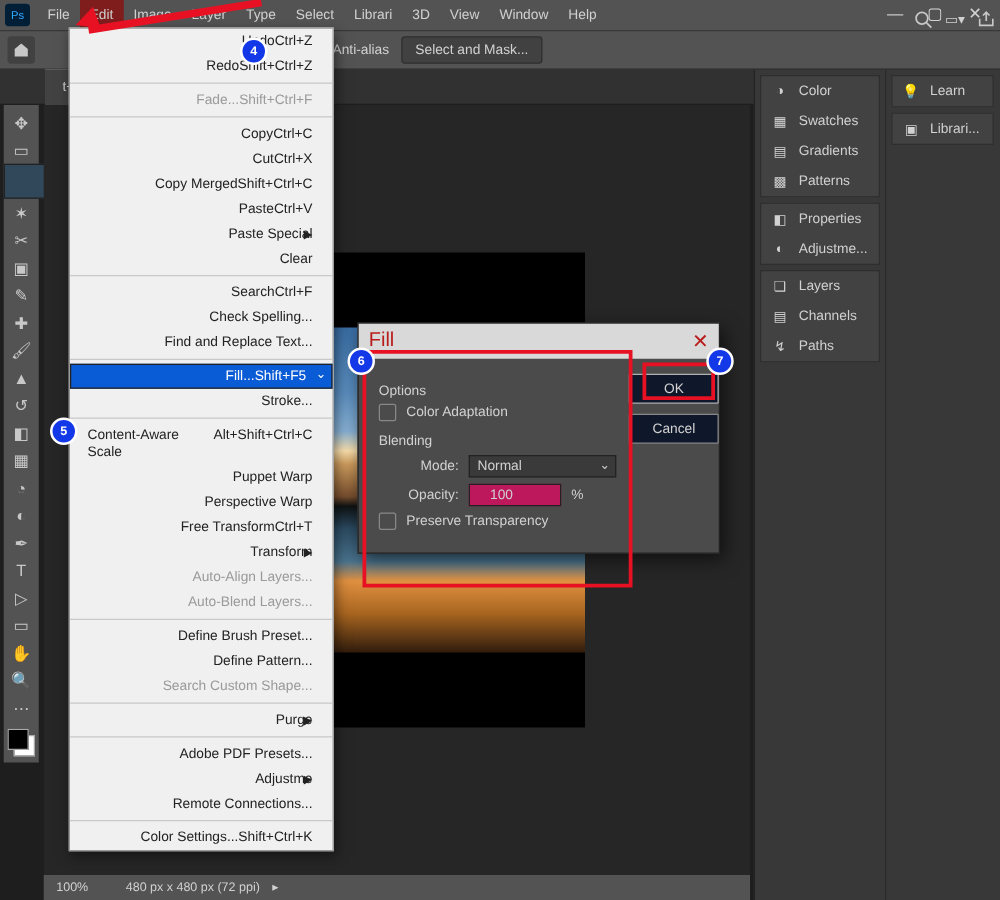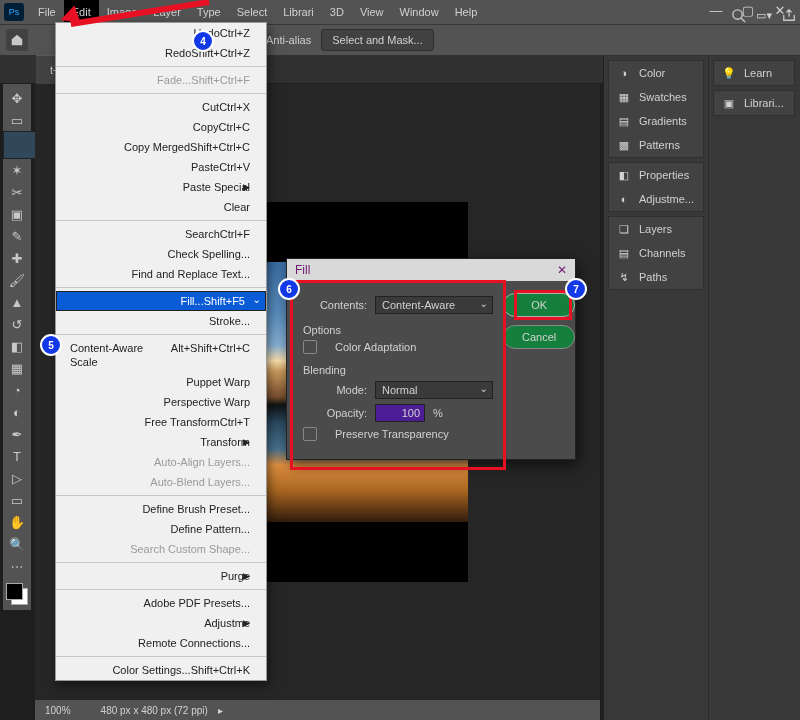--- a/index.html
+++ b/index.html
@@ -37,54 +37,54 @@
   .colB{width:90px;border-left:1px solid #2a2a2a}
 
   .edit-menu{position:absolute;left:55px;top:22px;width:210px;background:#f0f0f0;color:#222;box-shadow:2px 4px 10px rgba(0,0,0,.5);z-index:50;border:1px solid #999;font-size:11px}
   .mi{display:flex;justify-content:flex-end;padding:3px 16px 3px 14px;line-height:14px}
   .mi.dis{color:#9a9a9a}
   .mi.sel{background:#0a5bd6;color:#fff}
   .msep{height:1px;background:#c8c8c8;margin:3px 0}
   .mi .arrow{font-size:9px}
 
   .fill-dlg{position:absolute;left:286px;top:258px;width:288px;background:#4b4b4b;border:1px solid #222;box-shadow:3px 5px 14px rgba(0,0,0,.6);z-index:60}
-  .dlg-title{background:#d9d9d9;color:#701a75;padding:4px 8px;display:flex;justify-content:space-between;align-items:center;font-size:12px}
+  .dlg-title{background:#d9d9d9;color:#b91c1c;padding:4px 8px;display:flex;justify-content:space-between;align-items:center;font-size:16px}
   .dlg-body{padding:10px 10px 14px 14px;display:flex;gap:10px}
   .dlg-main{flex:1}
   .dlg-btns{display:flex;flex-direction:column;gap:8px;padding-top:2px}
-  .okb{border:1px solid #888;border-radius:12px;padding:5px 18px;text-align:center;background:#15803d}
+  .okb{border:1px solid #888;border-radius:1px;padding:5px 18px;text-align:center;background:#0f172a}
   .okb.ok{border:1px solid #b0b0b0}
   .frow{display:flex;align-items:center;margin:5px 0;gap:8px;font-size:11px}
   .lbl{width:66px;text-align:right}
   .sel{background:#3a3a3a;border:1px solid #222;padding:2px 20px 2px 6px;position:relative;min-width:90px}
   .sel::after{content:"⌄";position:absolute;right:4px;top:1px;font-size:10px}
-  .num{width:40px;background:#4c1d95;border:1px solid #222;padding:2px 4px;text-align:right}
+  .num{width:40px;background:#be185d;border:1px solid #222;padding:2px 16px;text-align:left}
   .section{font-size:11px;margin:10px 0 4px 2px}
-  .chk2{display:flex;align-items:center;gap:18px;margin:4px 0 4px 2px}
+  .chk2{display:flex;align-items:center;gap:8px;margin:4px 0 4px 2px}
   .cbox{width:12px;height:12px;border:1px solid #888;border-radius:2px}
 
   .red-outline{border:3px solid #e81123}
   .ro-main{position:absolute;left:290px;top:280px;width:210px;height:184px;z-index:70;pointer-events:none}
   .ro-ok{position:absolute;left:514px;top:290px;width:52px;height:24px;z-index:70;pointer-events:none}
 
   .step-badge{position:absolute;width:18px;height:18px;border-radius:50%;background:#1338e8;color:#fff;border:2px solid #fff;font-size:10px;font-weight:bold;display:flex;align-items:center;justify-content:center;z-index:80}
   .b4{left:192px;top:30px}.b5{left:40px;top:334px}.b6{left:278px;top:278px}.b7{left:565px;top:278px}
   .arrow{position:absolute;z-index:75}
   .arrow-line{position:absolute;left:70px;top:10px;width:140px;height:36px;transform:rotate(-9deg);background:linear-gradient(to right,#e81123,#e81123);height:6px;z-index:75}
   .arrow-head{position:absolute;left:60px;top:8px;width:0;height:0;border-right:18px solid #e81123;border-top:9px solid transparent;border-bottom:9px solid transparent;transform:rotate(-20deg);z-index:76}
 
   svg{display:block}
 </style>
 </head>
 <body>
 
 <div class="menubar">
   <div class="ps-icon">Ps</div>
   <span>File</span>
-  <span style="background:#000000">Edit</span>
+  <span style="background:#7f1d1d">Edit</span>
   <span>Image</span>
   <span>Layer</span>
   <span>Type</span>
   <span>Select</span>
   <span>Librari</span>
   <span>3D</span>
   <span>View</span>
   <span>Window</span>
   <span>Help</span>
   <div class="winctrl">
@@ -242,26 +242,26 @@
       <span>Redo</span>
       <span>Shift+Ctrl+Z</span>
     </div>
     <div class="msep"></div>
     <div class="mi dis">
       <span>Fade...</span>
       <span>Shift+Ctrl+F</span>
     </div>
     <div class="msep"></div>
     <div class="mi">
+      <span>Copy</span>
+      <span>Ctrl+C</span>
+    </div>
+    <div class="mi">
       <span>Cut</span>
       <span>Ctrl+X</span>
-    </div>
-    <div class="mi">
-      <span>Copy</span>
-      <span>Ctrl+C</span>
     </div>
     <div class="mi">
       <span>Copy Merged</span>
       <span>Shift+Ctrl+C</span>
     </div>
     <div class="mi">
       <span>Paste</span>
       <span>Ctrl+V</span>
     </div>
     <div class="mi">
@@ -361,24 +361,20 @@
     </div>
   </div>
 
 <div class="fill-dlg">
   <div class="dlg-title">
     <span>Fill</span>
     <span>✕</span>
   </div>
   <div class="dlg-body">
     <div class="dlg-main">
-      <div class="frow">
-        <span class="lbl">Contents:</span>
-        <span class="sel">Content-Aware</span>
-      </div>
       <div class="section">Options</div>
       <div class="chk2">
           <span class="cbox"></span>
           <span>Color Adaptation</span>
         </div>
       <div class="section">Blending</div>
       <div class="frow">
         <span class="lbl">Mode:</span>
         <span class="sel">Normal</span>
       </div>

